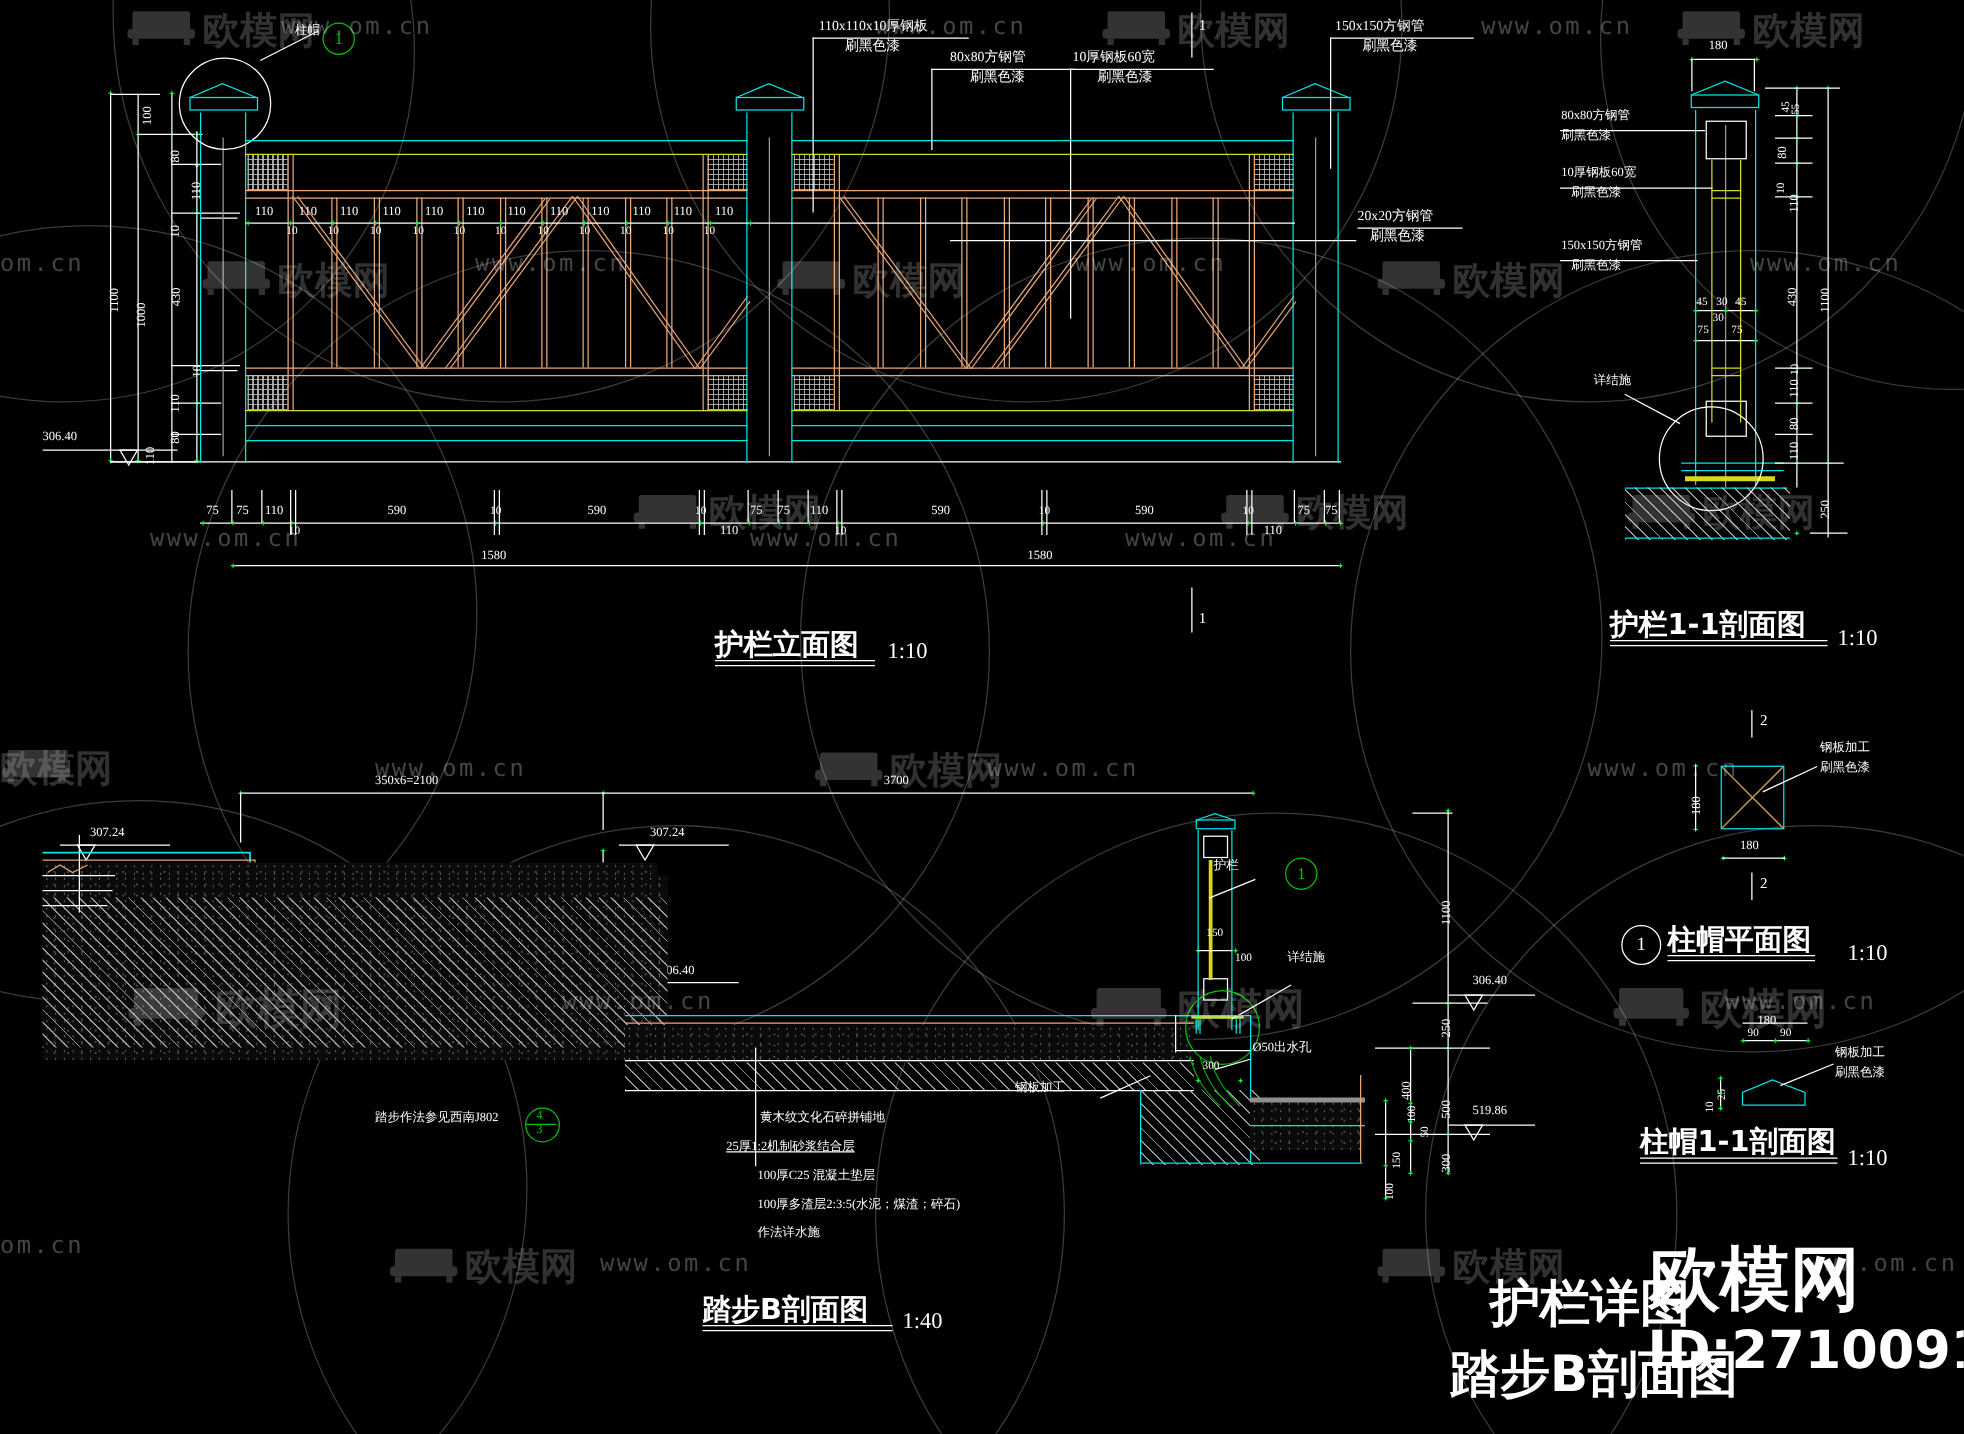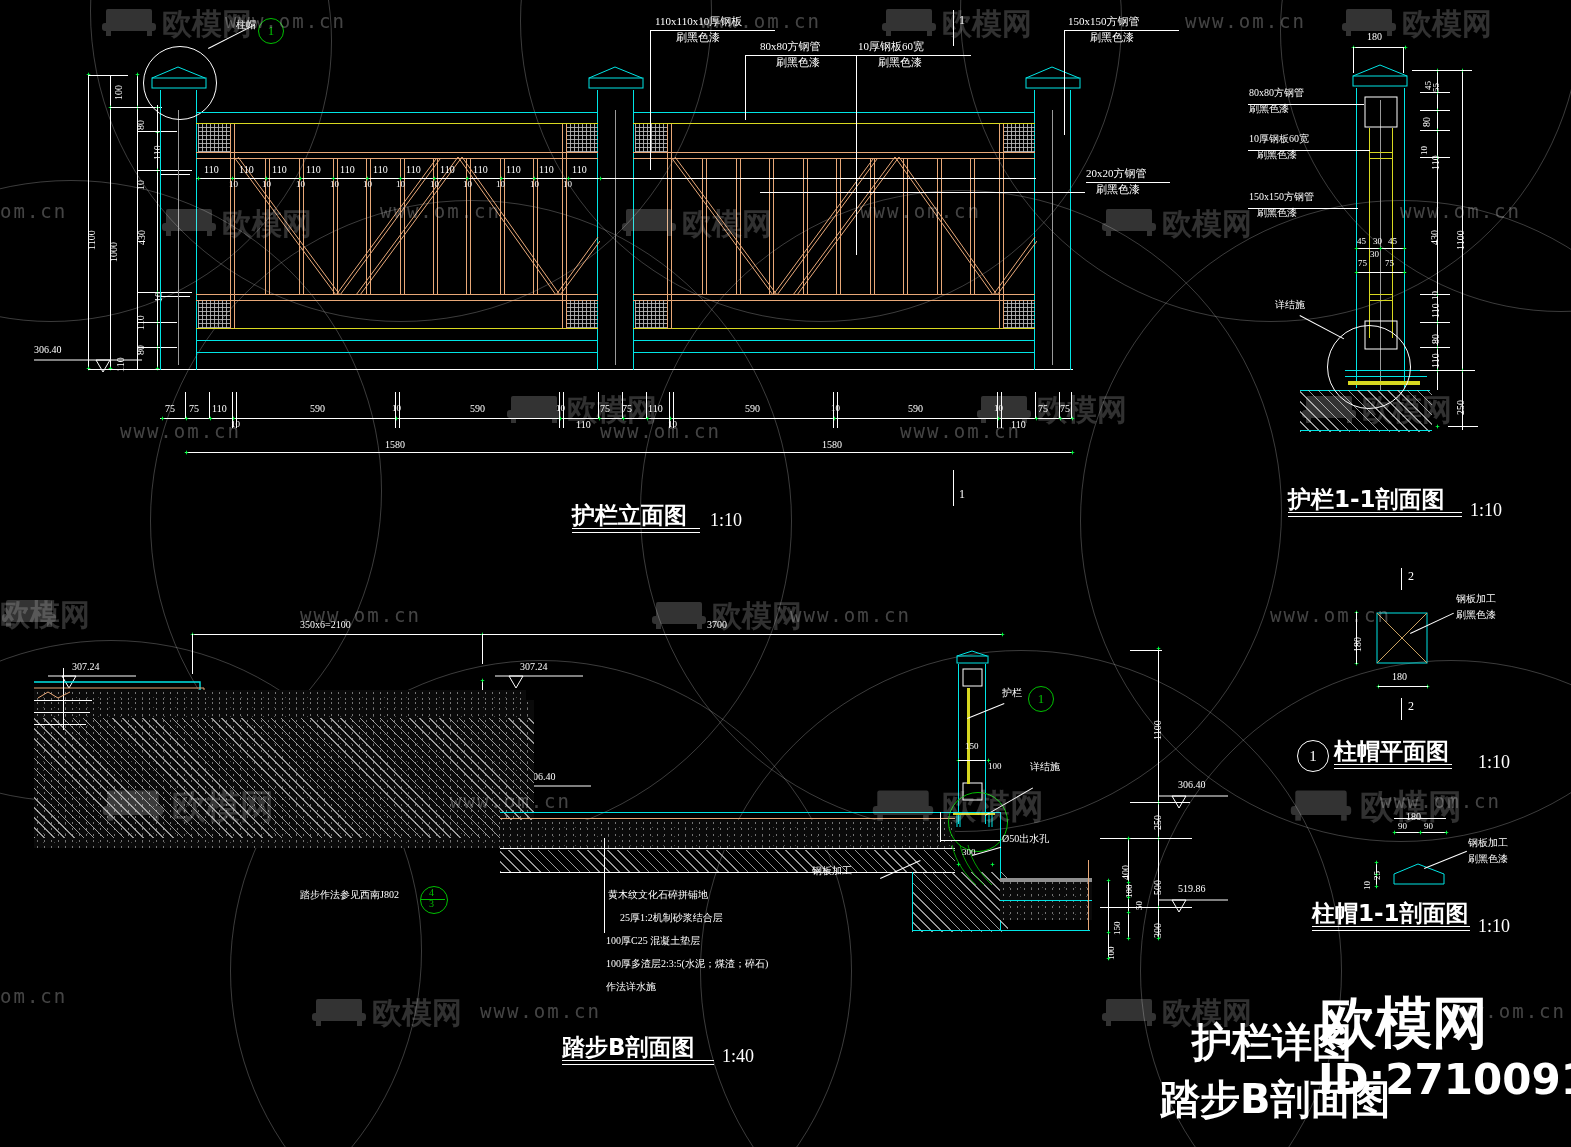--- a/index.html
+++ b/index.html
@@ -566,21 +566,21 @@
   <div class="ln cy" style="left:958px;top:664px;width:1px;height:160px;"></div>
   <div class="ln cy" style="left:985px;top:664px;width:1px;height:160px;"></div>
   <svg class="abs" style="left:962px;top:668px;" width="22" height="20">
     <rect x="1" y="1" width="19" height="17" stroke="#ffffff" stroke-width="1" fill="none"></rect>
   </svg>
   <svg class="abs" style="left:962px;top:782px;" width="22" height="20">
     <rect x="1" y="1" width="19" height="17" stroke="#ffffff" stroke-width="1" fill="none"></rect>
   </svg>
   <div class="ln ye" style="left:967px;top:688px;width:3px;height:96px;"></div>
   <div class="ln" style="left:967px;top:718px;width:40px;height:1px;transform:rotate(-22deg);transform-origin:0 0;"></div>
-  <div class="txt s10" style="left:1002px;top:688px;">护栏</div>
+  <div class="txt s10" style="left:971px;top:688px;">护栏</div>
   <div class="ln" style="left:1001px;top:702px;width:28px;"></div>
   <div class="circg" style="left:1028px;top:686px;width:24px;height:24px;line-height:24px;">1</div>
 
   <div class="txt s9" style="left:965px;top:742px;">150</div>
   <div class="node" style="left:956px;top:758px;"></div>
   <div class="node" style="left:986px;top:758px;"></div>
   <div class="ln" style="left:958px;top:760px;width:28px;height:1px;"></div>
   <div class="txt s9" style="left:988px;top:762px;">100</div>
 
   <div class="circg" style="left:948px;top:792px;width:58px;height:58px;border-color:#00c000;"></div>
@@ -669,21 +669,21 @@
 
   <div class="txt s10" style="left:300px;top:890px;">踏步作法参见西南J802</div>
   <div class="circg" style="left:420px;top:886px;width:26px;height:26px;"></div>
   <div class="txt s10 " style="left:429px;top:888px;color:#00c000;">4</div>
   <div class="ln gr" style="left:421px;top:899px;width:24px;height:1px;background:#00c000;"></div>
   <div class="txt s10" style="left:429px;top:899px;color:#00c000;">3</div>
 
   <div class="ln" style="left:604px;top:838px;width:1px;height:95px;"></div>
   <div class="txt s10" style="left:608px;top:890px;">黄木纹文化石碎拼铺地</div>
   <div class="ln" style="left:604px;top:908px;width:188px;"></div>
-  <div class="txt s10" style="left:620px;top:913px;">25厚1:2机制砂浆结合层</div>
+  <div class="txt s10" style="left:581px;top:913px;text-decoration:underline;">25厚1:2机制砂浆结合层</div>
   <div class="ln" style="left:604px;top:931px;width:188px;"></div>
   <div class="txt s10" style="left:606px;top:936px;">100厚C25    混凝土垫层</div>
   <div class="ln" style="left:604px;top:954px;width:188px;"></div>
   <div class="txt s10" style="left:606px;top:959px;">100厚多渣层2:3:5(水泥；煤渣；碎石)</div>
   <div class="ln" style="left:604px;top:977px;width:198px;"></div>
   <div class="txt s10" style="left:606px;top:982px;">作法详水施</div>
   <div class="ln" style="left:604px;top:1000px;width:188px;"></div>
 
   <div class="title" style="left:562px;top:1032px;">踏步B剖面图</div>
   <div class="uline" style="left:562px;top:1060px;width:152px;"></div>

